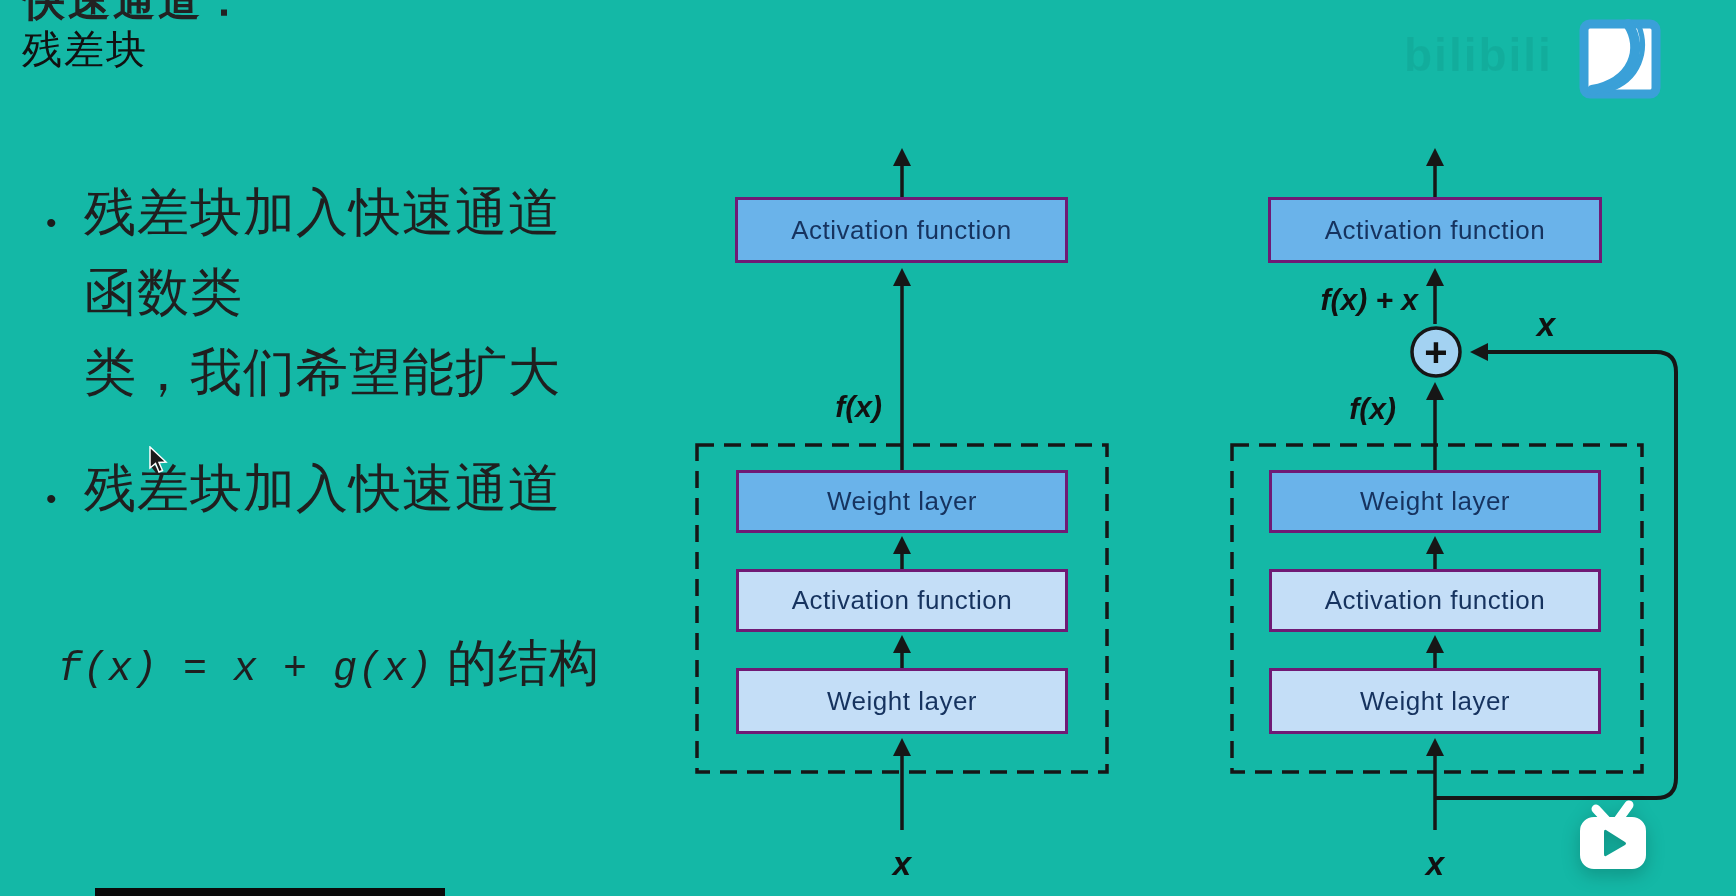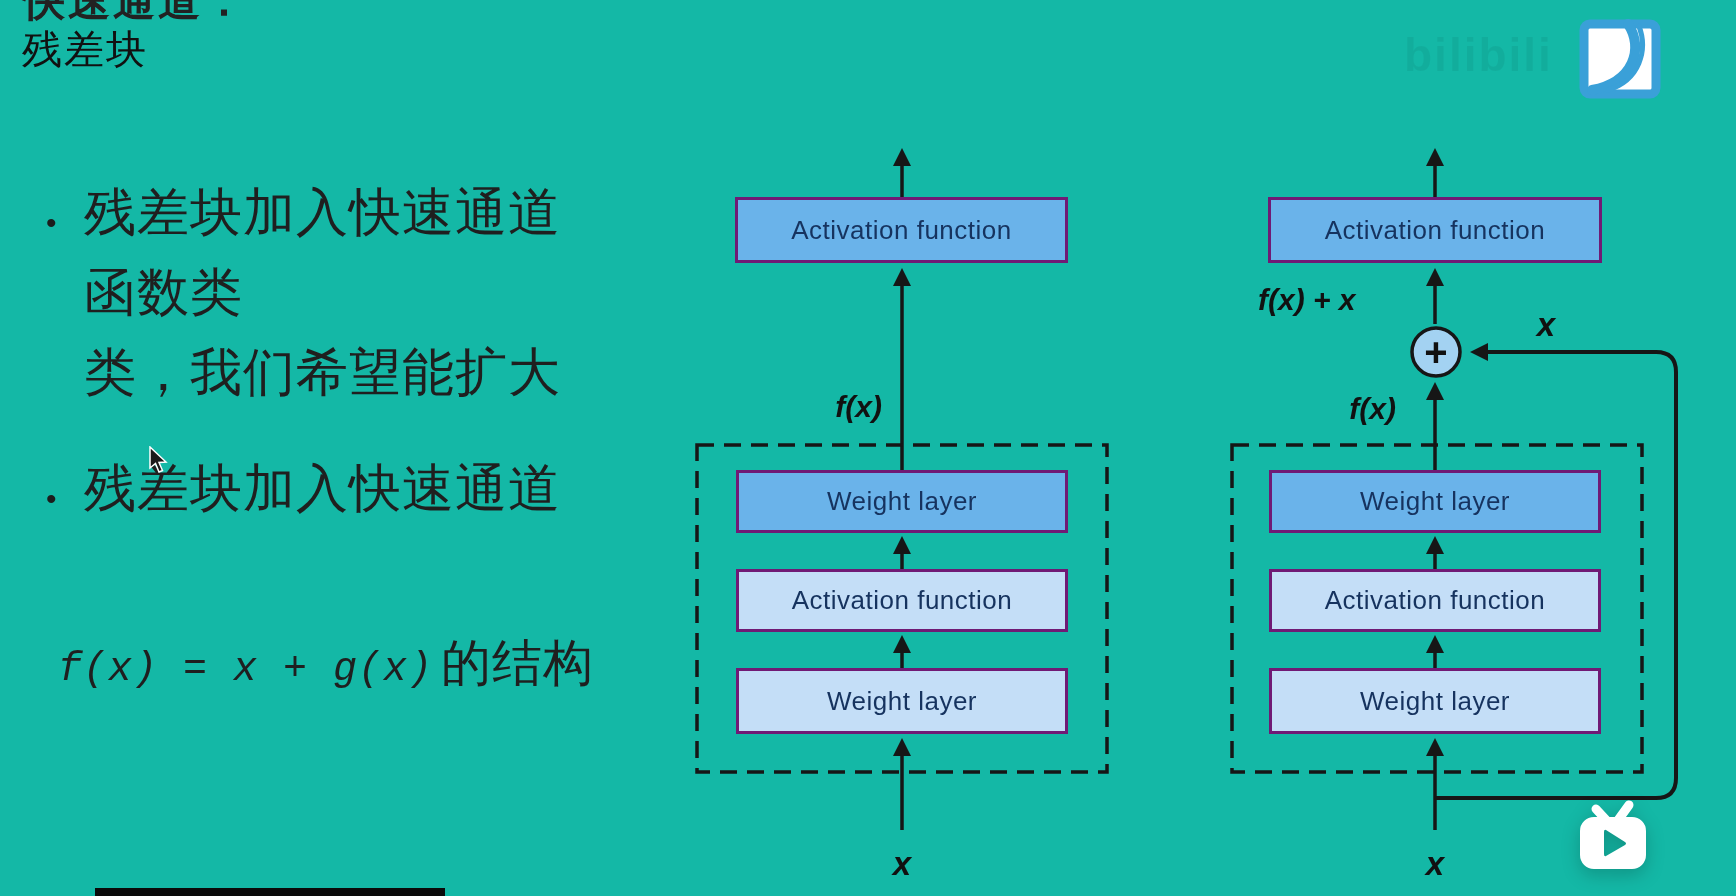--- a/index.html
+++ b/index.html
@@ -19,21 +19,21 @@
   .bullet-block{
     font-size:52px;line-height:80px;color:#1f1f1f;letter-spacing:1px;white-space:nowrap;
   }
   .formula-line{
     left:58px;top:630px;font-size:50px;color:#1f1f1f;white-space:nowrap;
   }
   .math{
     font-family:Liberation Mono, monospace;
     font-style:italic;font-size:40px;letter-spacing:1px;
   }
-  .formula-suffix{margin-left:8px;letter-spacing:1px;}
+  .formula-suffix{margin-left:14px;letter-spacing:1px;}
   
   .nbox{
     position:absolute;box-sizing:border-box;border:3px solid #701a75;
     display:flex;align-items:center;justify-content:center;
     color:#16335f;font-size:26px;letter-spacing:0.5px;white-space:nowrap;
   }
   .blue-strong{background:#6ab3ea;}
   .blue-light{background:#c4def7;}
   .dlabel{
     position:absolute;font-style:italic;font-weight:700;font-size:30px;color:#111;
@@ -112,21 +112,21 @@
   </div>
 
   <div class="nbox blue-strong" style="left:735px;top:197px;width:333px;height:66px;">Activation function</div>
   <div class="dlabel" style="left:760px;top:390px;width:122px;text-align:right;">f(x)</div>
   <div class="nbox blue-strong" style="left:736px;top:470px;width:332px;height:63px;">Weight layer</div>
   <div class="nbox blue-light" style="left:736px;top:569px;width:332px;height:63px;">Activation function</div>
   <div class="nbox blue-light" style="left:736px;top:668px;width:332px;height:66px;">Weight layer</div>
   <div class="dlabel" style="left:870px;top:845px;width:64px;text-align:center;font-size:33px;">x</div>
 
   <div class="nbox blue-strong" style="left:1268px;top:197px;width:334px;height:66px;">Activation function</div>
-  <div class="dlabel" style="left:1258px;top:283px;width:160px;text-align:left;">f(x) + x</div>
+  <div class="dlabel" style="left:1258px;top:283px;width:160px;text-align:right;">f(x) + x</div>
   <div class="dlabel" style="left:1516px;top:306px;width:60px;text-align:center;font-size:33px;">x</div>
   <div class="plus-glyph">+</div>
   <div class="dlabel" style="left:1272px;top:392px;width:124px;text-align:right;">f(x)</div>
   <div class="nbox blue-strong" style="left:1269px;top:470px;width:332px;height:63px;">Weight layer</div>
   <div class="nbox blue-light" style="left:1269px;top:569px;width:332px;height:63px;">Activation function</div>
   <div class="nbox blue-light" style="left:1269px;top:668px;width:332px;height:66px;">Weight layer</div>
   <div class="dlabel" style="left:1403px;top:845px;width:64px;text-align:center;font-size:33px;">x</div>
 
   <div class="abs faint-mark">bilibili</div>
 

